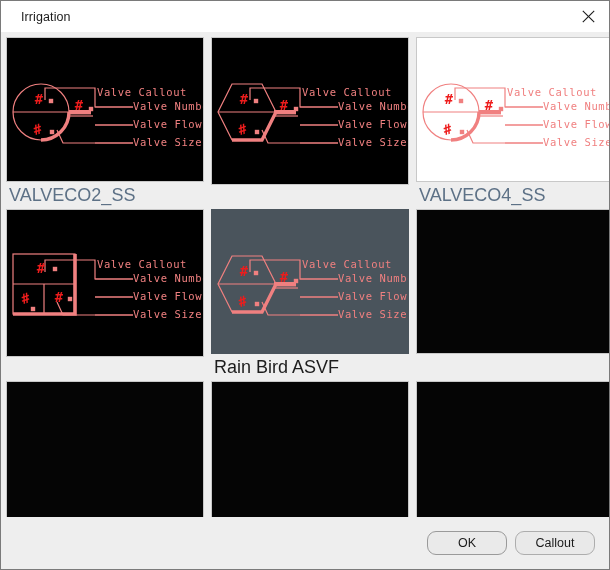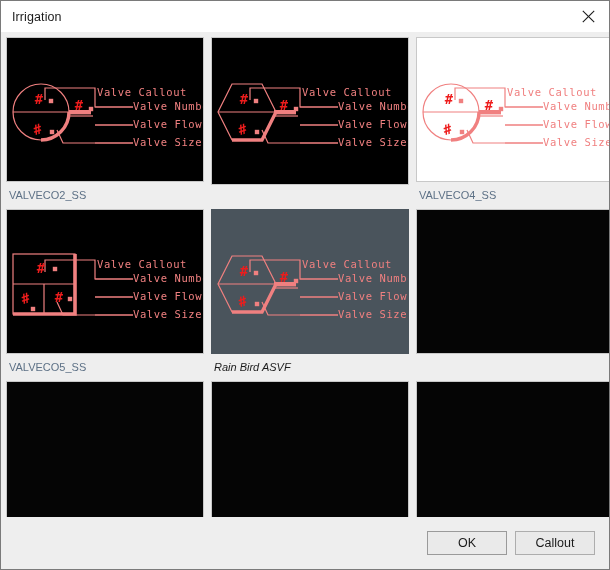--- a/index.html
+++ b/index.html
@@ -26,21 +26,21 @@
   }
 
   
   .titlebar {
     height: 31px;
     min-height: 31px;
     background: #ffffff;
     display: flex;
     align-items: center;
     justify-content: space-between;
-    padding-left: 11px;
+    padding-left: 20px;
     box-sizing: border-box;
     gap: 29px;
   }
   .title-text {
     font-size: 12.5px;
     color: #1b1b1b;
     letter-spacing: 0.1px;
   }
   .close-btn {
     width: 42px;
@@ -79,31 +79,30 @@
     box-sizing: border-box;
     border: 1px solid #c8c8c8;
     background: #000000;
     overflow: hidden;
   }
   .thumb.light  { background: #ffffff; }
   .thumb.select { background: #4a545c; border-color: #4a545c; }
   .thumb.empty  { background: #050505; }
 
   .cell-label {
-    font-size: 11px;
+    font-size: 18px;
     color: #5d7186;
     padding: 5px 0 0 3px;
     height: 22px;
     line-height: 17px;
     white-space: nowrap;
     overflow: hidden;
   }
   .cell-label.selected {
     color: #1c1c1c;
-    font-style: italic;
   }
   .cell-label.blank { color: transparent; }
 
   .thumb svg { display: block; }
 
   
   .footer {
     height: 52px;
     min-height: 52px;
     background: #eeeeee;
@@ -114,21 +113,21 @@
     gap: 8px;
     box-sizing: border-box;
   }
   .btn {
     width: 80px;
     height: 24px;
     font-size: 12.5px;
     color: #1b1b1b;
     background: #e9e9e9;
     border: 1px solid #adadad;
-    border-radius: 0;
+    border-radius: 9px;
     cursor: pointer;
     font-family: "Liberation Sans", sans-serif;
     padding: 0;
   }
   .btn.primary { border-color: #9a9a9a; background: #eaeaea; }
 </style>
 </head>
 <body>
 
 <div class="dialog">
@@ -270,21 +269,20 @@
               <g transform="translate(20,93) rotate(-18) scale(1.25)">
                 <text x="0" y="0" font-family="&quot;DejaVu Sans Mono&quot;, monospace" font-size="11" font-weight="bold" fill="#ee1c1c" text-anchor="middle">#</text>
               </g>
               <rect x="23.8" y="96.8" width="4.4" height="4.4" fill="#f08080"></rect>
               <g transform="translate(52,92) rotate(0) scale(1.25)">
                 <text x="0" y="0" font-family="&quot;DejaVu Sans Mono&quot;, monospace" font-size="11" font-weight="bold" fill="#ee1c1c" text-anchor="middle">#</text>
               </g>
               <rect x="60.8" y="86.8" width="4.4" height="4.4" fill="#f08080"></rect>
             </svg>
           </div>
-          <div class="cell-label">VALVECO5_SS</div>
         </div>
         <div class="cell">
           <div class="thumb select">
             <svg width="198" height="148" viewBox="0 0 198 148">
               <polygon points="20,46 50,46 64,74 50,102 20,102 6,74" fill="none" stroke="#f08080" stroke-width="1.2"></polygon>
               <path d="M64 74 L50 102 L20 102" fill="none" stroke="#f08080" stroke-width="3.4"></path>
               <line x1="6" y1="74" x2="64" y2="74" stroke="#f08080" stroke-width="1.2"></line>
               <rect x="62" y="72" width="22" height="4.4" fill="#f08080"></rect>
               <line x1="62" y1="78" x2="86" y2="78" stroke="#f08080" stroke-width="1.2"></line>
               <text x="90" y="58" font-family="&quot;DejaVu Sans Mono&quot;, monospace" font-size="10.5" letter-spacing="0.6" fill="#f08080">Valve Callout</text>

